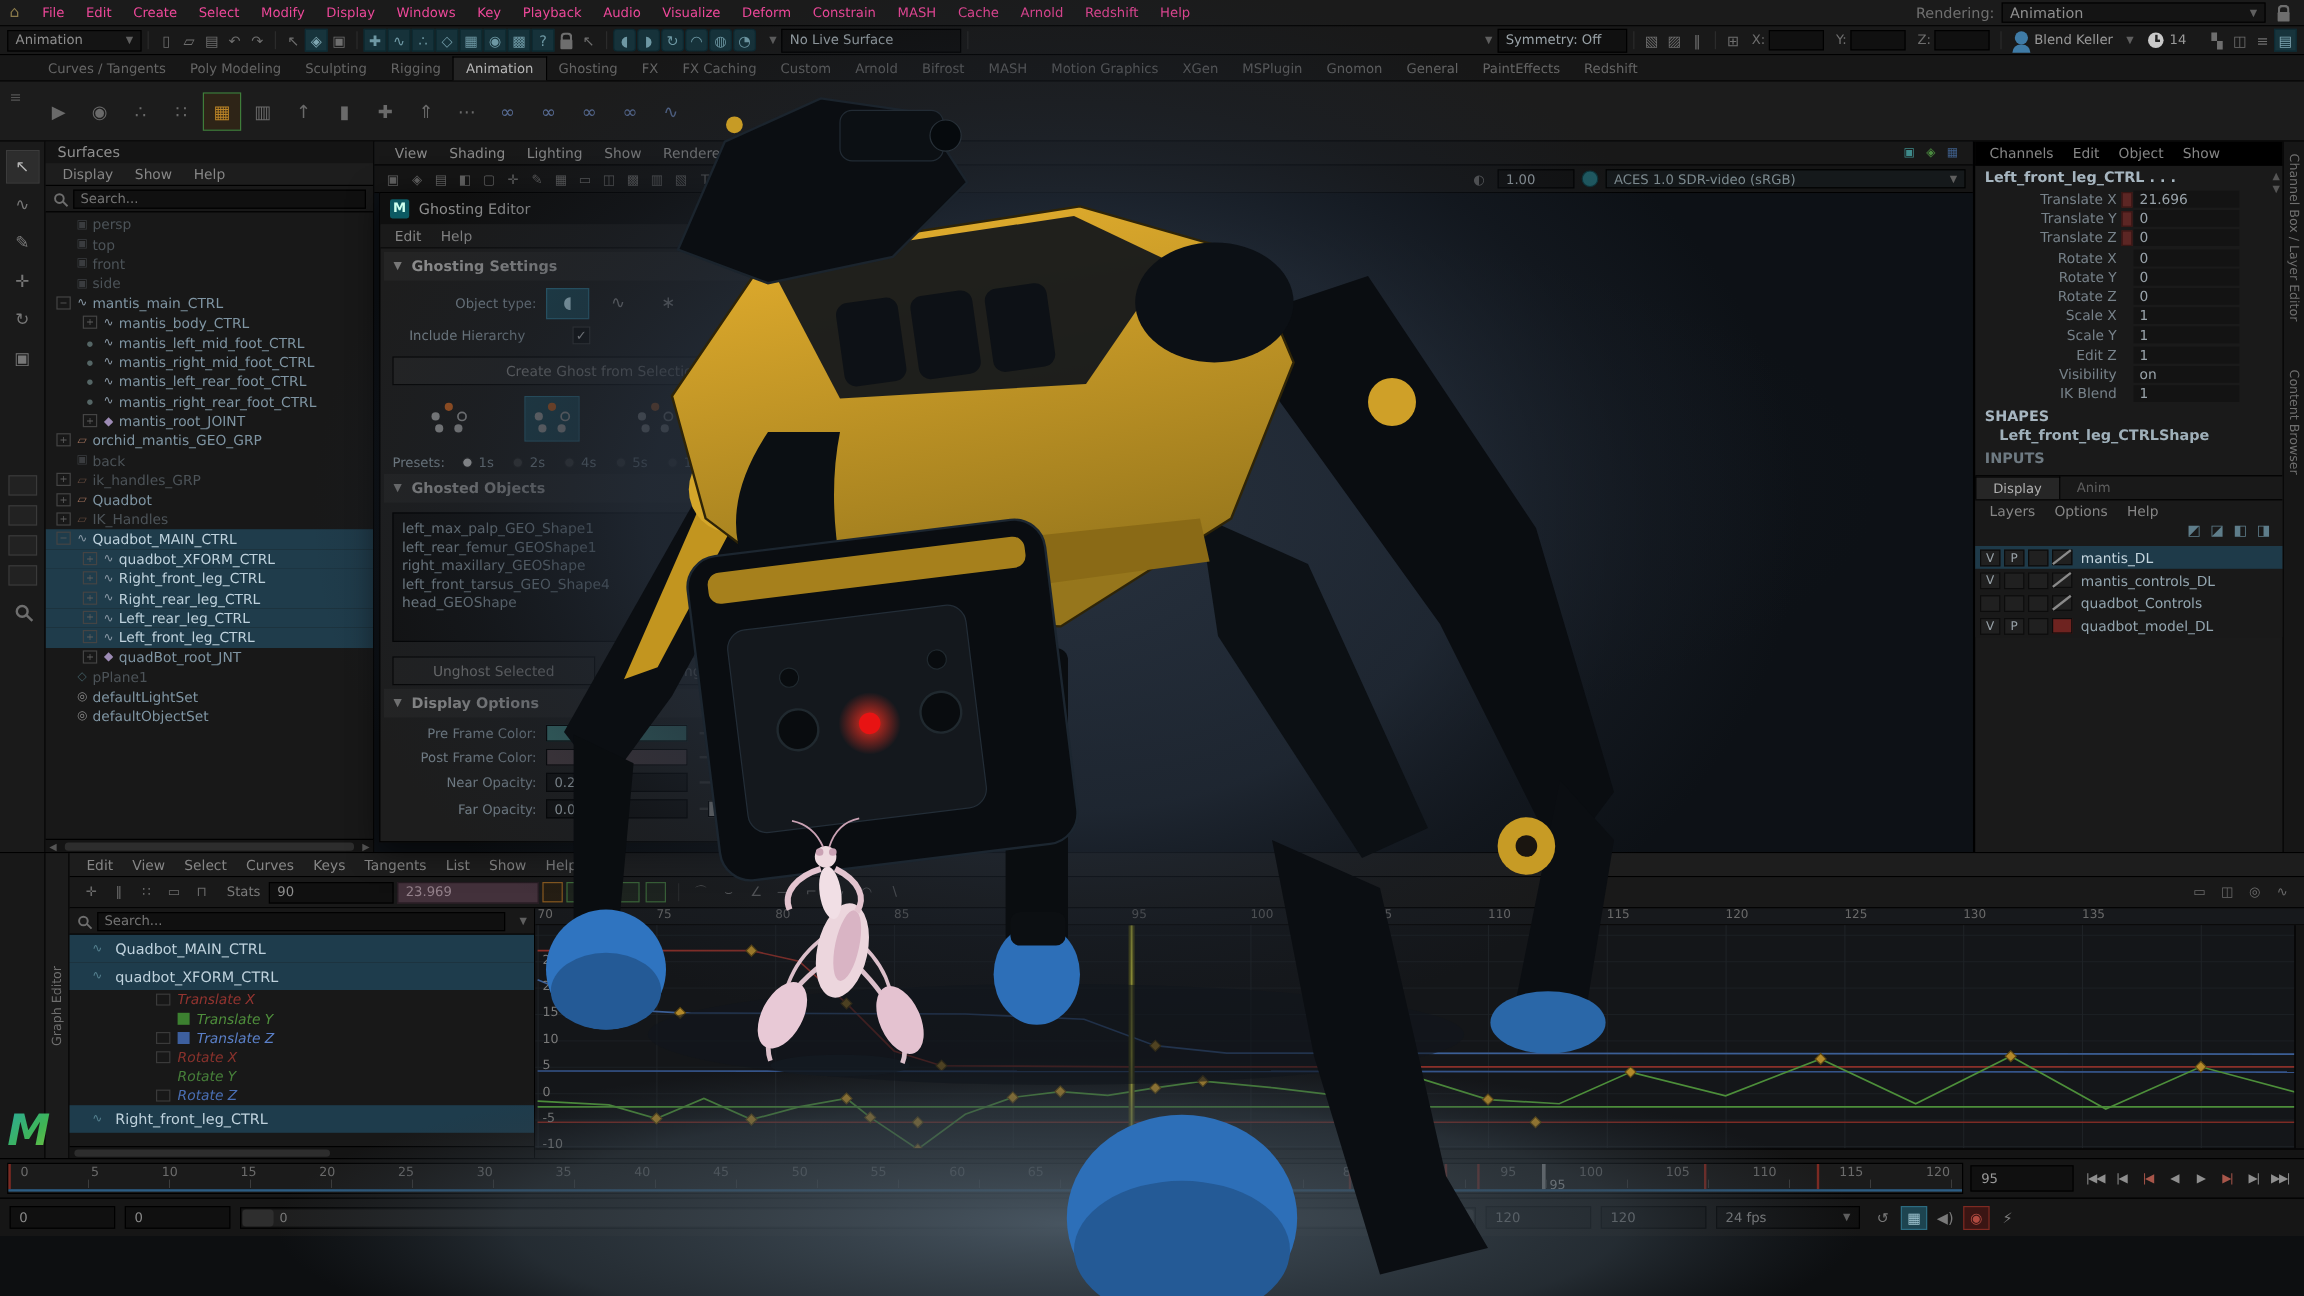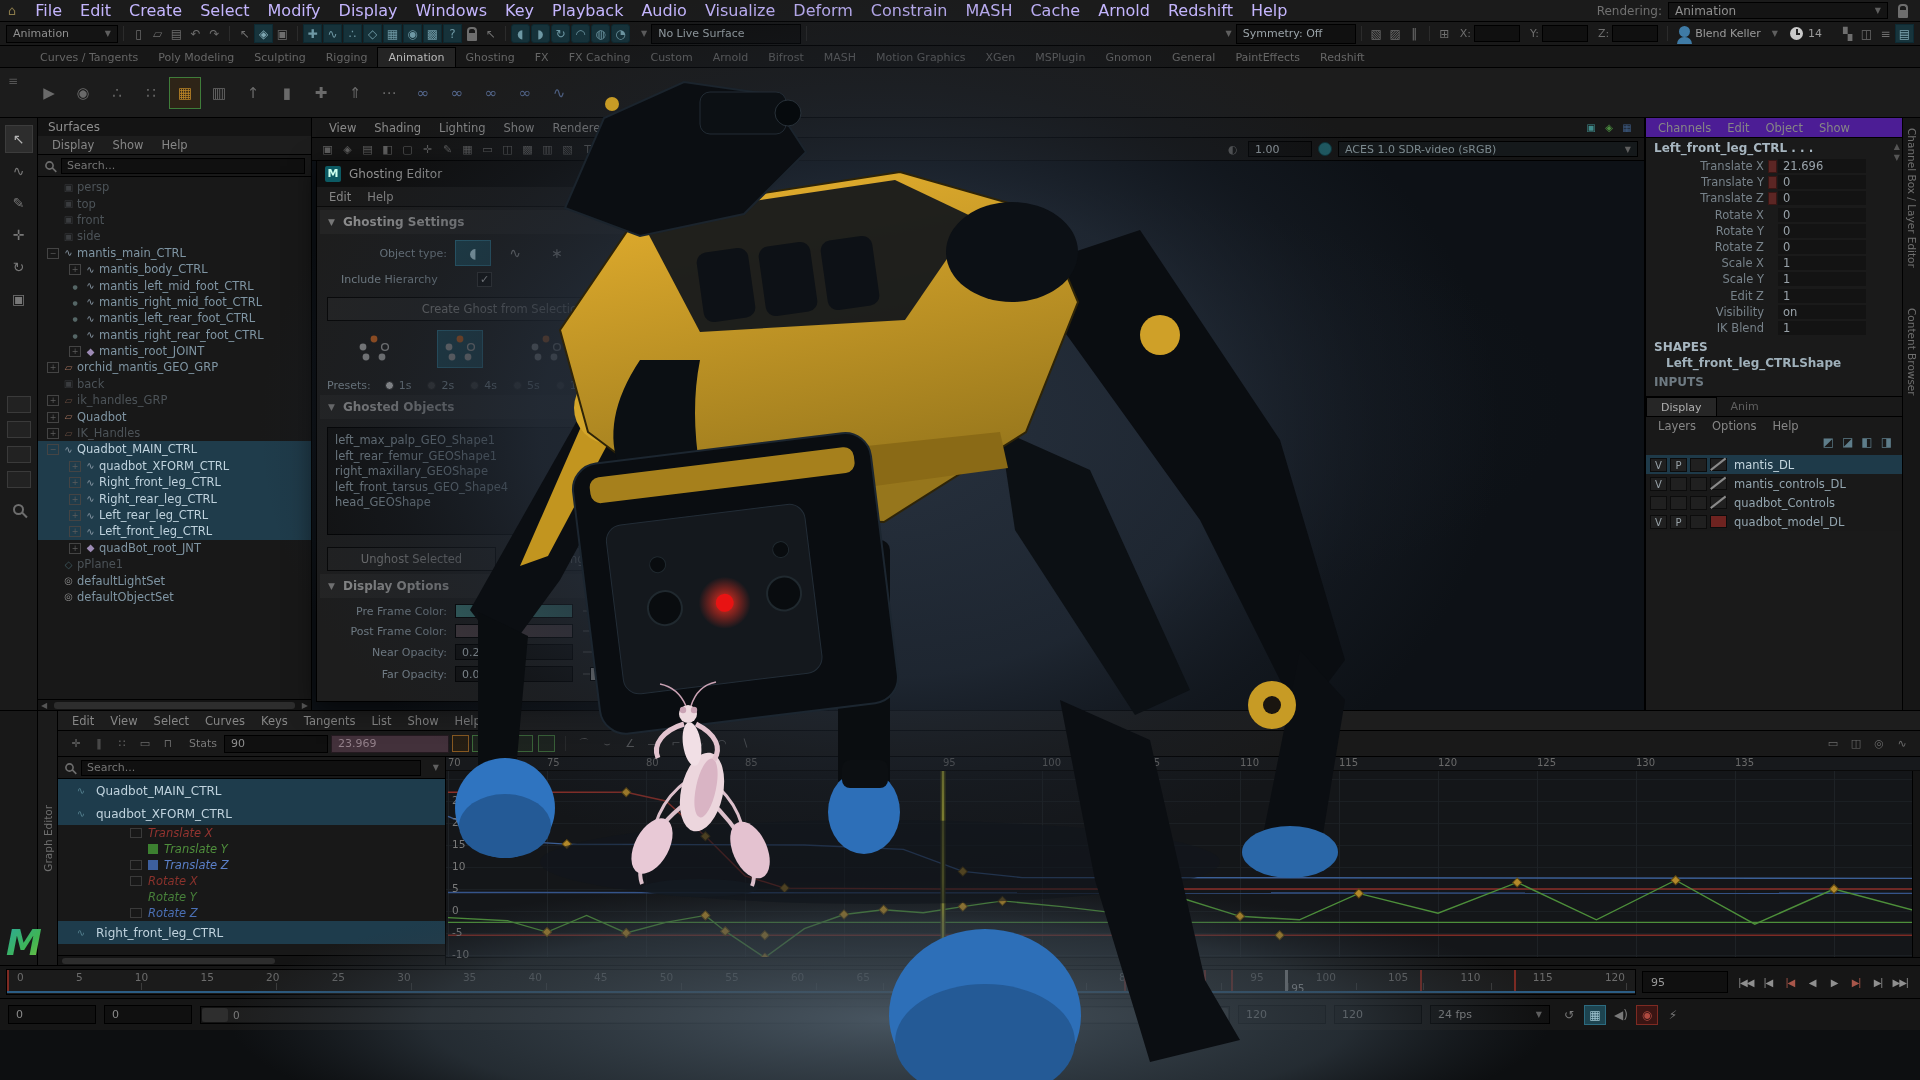--- a/index.html
+++ b/index.html
@@ -5,21 +5,21 @@
   *{box-sizing:border-box;margin:0;padding:0;user-select:none}
   html,body{background:#000}
   .screen{position:relative;width:1920px;height:1080px;overflow:hidden;background:#101010;
     font-family:"DejaVu Sans",sans-serif;font-size:11px;color:#8b8b8b}
   .vsep{width:1px;height:15px;background:#2b2b2b;margin:0 5px;flex:none}
   .field{background:#101010;border:1px solid #000;color:#9aa3a8;padding:2px 6px;height:20px;display:flex;align-items:center;overflow:hidden;white-space:nowrap}
   .carat{color:#5f5f5f;font-size:8px;margin-left:auto;padding-left:6px}
   
   #menubar{height:22px;background:#1b1b1b;border-bottom:1px solid #000;display:flex;align-items:center;padding:0 8px;gap:0}
   #menubar .home{color:#8a7a4a;font-size:13px;margin-right:10px}
-  #menubar .menu{padding:2px 9px;font-size:16px;color:#c4b5fd;white-space:nowrap}
+  #menubar .menu{padding:2px 9px;font-size:11px;color:#ec4899;white-space:nowrap}
   #menubar .right{margin-left:auto;display:flex;align-items:center;gap:6px}
   .wslabel{color:#707070;font-size:12px}
   .wsfield{width:220px;height:17px;background:#141414;border:1px solid #000;color:#8f8f8f;font-size:12px;display:flex;align-items:center;padding:0 6px}
   
   #statusline{height:24px;background:#191919;border-bottom:1px solid #000;display:flex;align-items:center;padding:0 6px}
   .modefield{width:112px;height:18px;background:#141414;border:1px solid #000;display:flex;align-items:center;padding:0 6px;color:#8f8f8f}
   .sicon{width:19px;height:19px;display:flex;align-items:center;justify-content:center;color:#6e6e6e;font-size:12px;flex:none}
   .sicon[data-active="true"]{background:#17343c;border:1px solid #0d2a33;color:#7fa7b2}
   .snapgrp .sicon{background:#16323a;border:1px solid #0c2830;color:#6e98a4;margin-right:1px}
   .histgrp .sicon{background:#16323a;border:1px solid #0c2830;color:#6e98a4;border-radius:3px;margin-right:1px}
@@ -86,21 +86,21 @@
   #vpmenus .menu{padding:2px 9px;color:#8a8a8a;font-size:11.5px}
   #vpicons{height:23px;background:#151515;display:flex;align-items:center;padding:0 6px;border-bottom:1px solid #000;gap:1px}
   #vpicons .vi{width:19px;height:18px;display:flex;align-items:center;justify-content:center;color:#616161;font-size:11px}
   #vpicons .right{margin-left:auto;display:flex;align-items:center;gap:6px}
   .cmdot{width:14px;height:14px;border-radius:50%;background:#1f5c64;border:1px solid #0c343a}
   #vpcorner{position:absolute;right:10px;top:2px;display:flex;gap:4px}
   #vpcorner .vi{width:14px;height:14px;font-size:10px;display:flex;align-items:center;justify-content:center}
   #vpscene{flex:1;background:radial-gradient(ellipse 70% 60% at 45% 45%, #141a22 0%, #0d1116 70%)}
   
   #channelbox{width:257px;background:#1a1a1a;display:flex;flex-direction:column;border-left:1px solid #000}
-  #channelbox .pmenus{height:20px;display:flex;align-items:center;padding:0 4px;background:#4c1d95;border-bottom:1px solid #000}
+  #channelbox .pmenus{height:20px;display:flex;align-items:center;padding:0 4px;background:#000000;border-bottom:1px solid #000}
   .nodename{height:20px;color:#a7b6c0;font-weight:bold;font-size:12px;padding:3px 8px;white-space:nowrap}
   .chrow{height:16.2px;display:flex;align-items:center}
   .chrow .chlabel{width:122px;text-align:right;color:#77828a;font-size:11.5px;padding-right:4px;white-space:nowrap}
   .chrow .kbox{width:9px;height:13px;background:transparent}
   .chrow[data-keyed="true"] .kbox{background:#5c2624;border:1px solid #3a1614}
   .chrow .chval{width:88px;height:14px;background:#131313;color:#99a3aa;padding:0 5px;font-size:11.5px;margin-left:1px}
   .chsection{color:#a7b6c0;font-weight:bold;font-size:12px;padding:4px 8px 1px}
   .chshape{color:#9fb0ba;font-size:12px;padding:1px 8px 1px 20px;font-weight:bold}
   .chscrollcol{position:absolute;right:2px;top:24px;display:flex;flex-direction:column;gap:2px;color:#555;font-size:8px}
   
@@ -303,21 +303,21 @@
         <span class="sicon">◗</span>
         <span class="sicon">↻</span>
         <span class="sicon">◠</span>
         <span class="sicon">◍</span>
         <span class="sicon">◔</span>
       </div>
     <span class="carat" style="margin-left:4px">▼</span>
     <span class="field" style="width:150px;margin-left:4px">No Live Surface</span>
     <span class="vsep"></span>
     <span class="carat">▼</span>
-    <span class="field" style="width:120px;margin-left:4px">Symmetry: Off</span>
+    <span class="field" style="width:108px;margin-left:4px">Symmetry: Off</span>
     <span class="vsep"></span>
     <div style="display:flex">
 
     <span class="sicon">▧</span>
         <span class="sicon">▨</span>
         <span class="sicon">‖</span>
       </div>
     <span class="vsep"></span>
     <span class="sicon">⊞</span>
     <span class="axislabel">X:</span>

